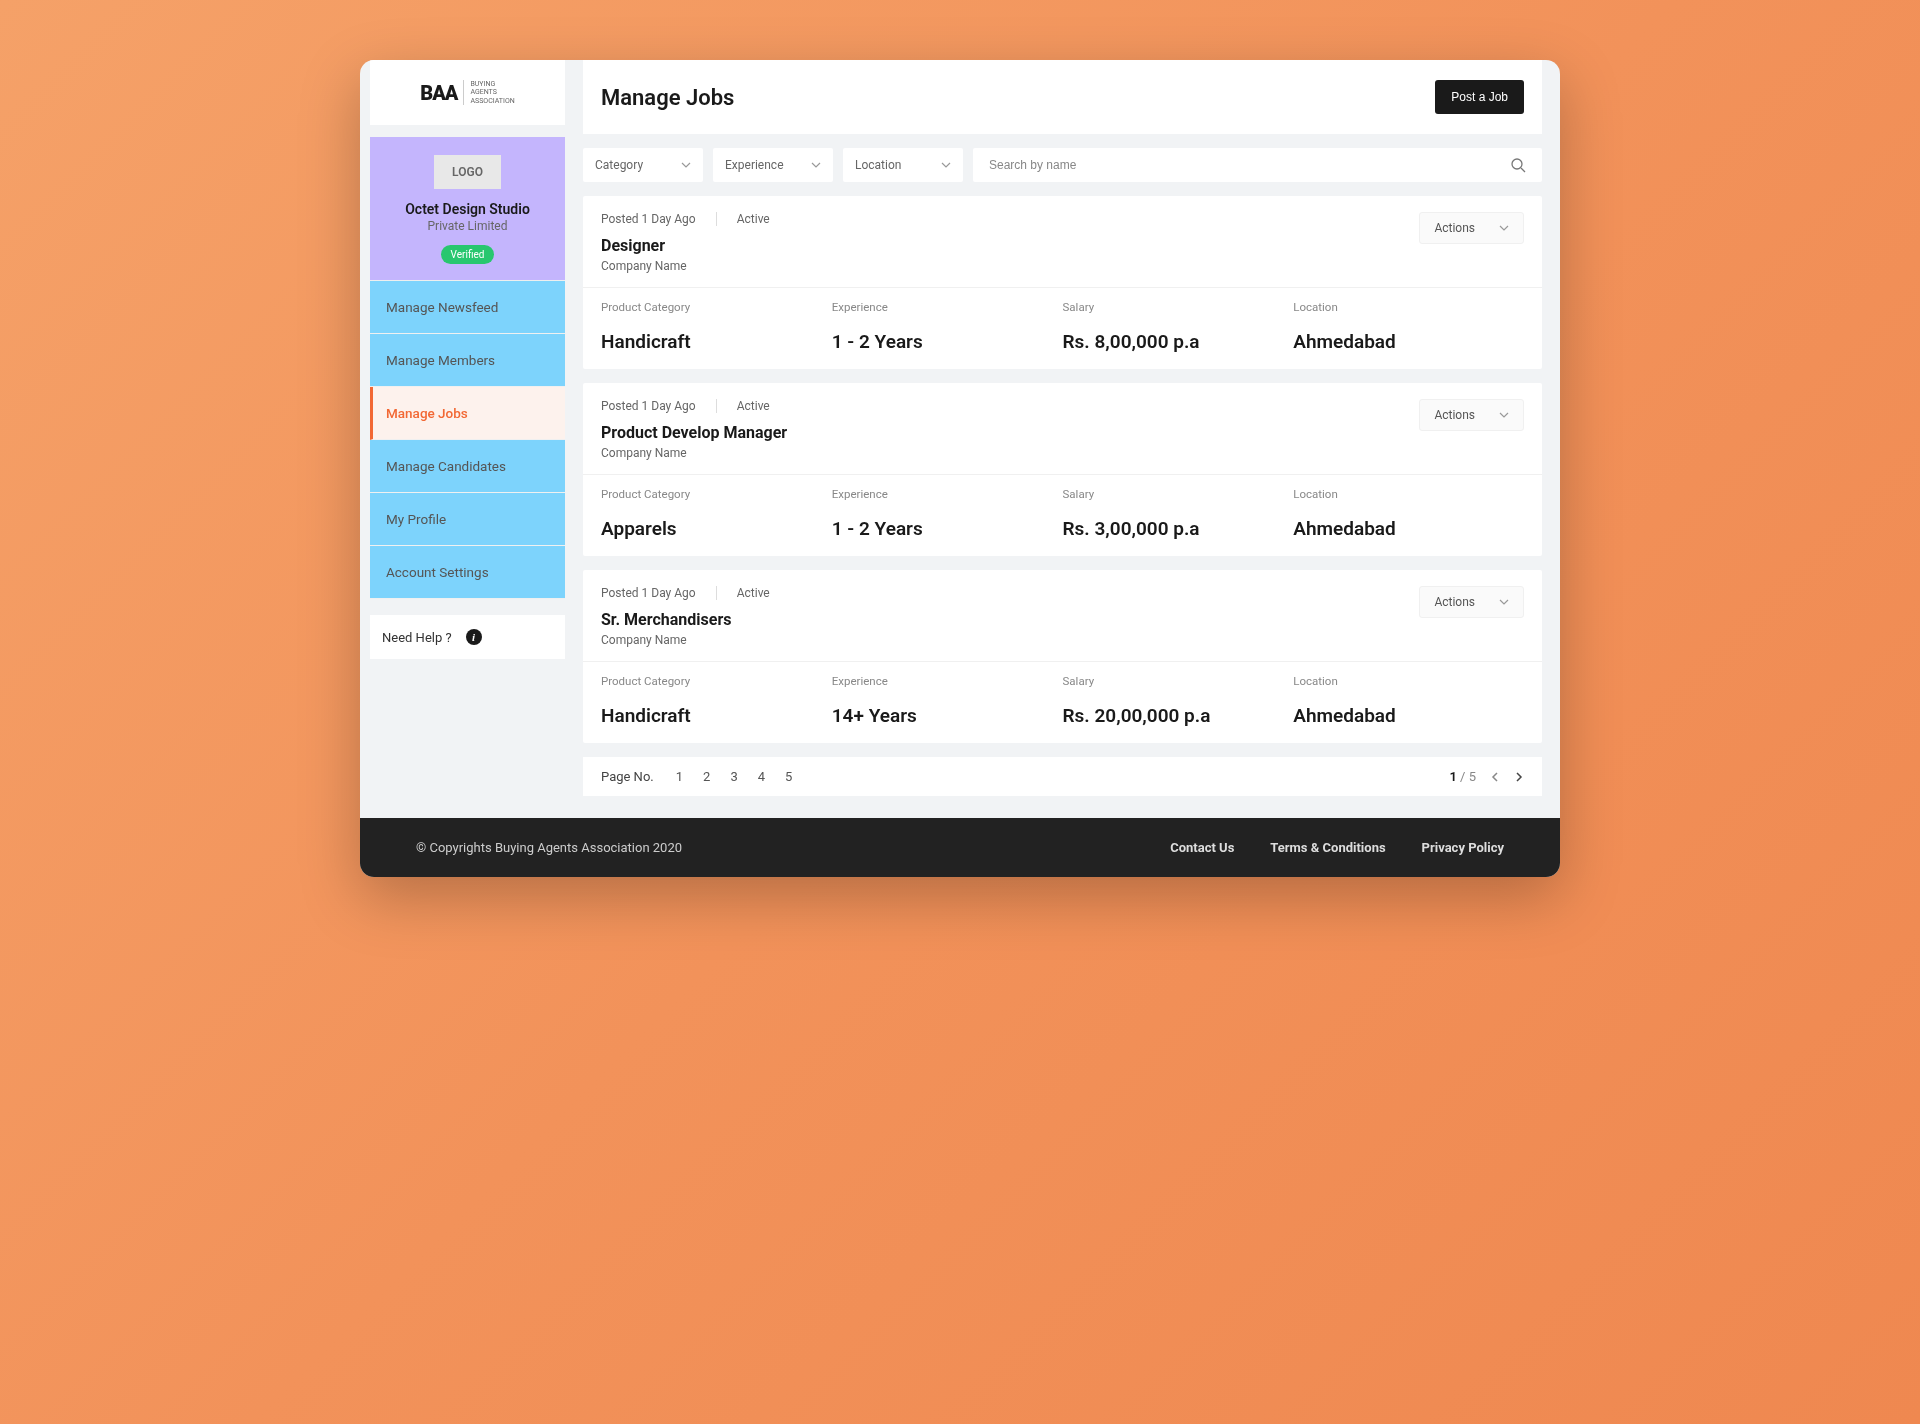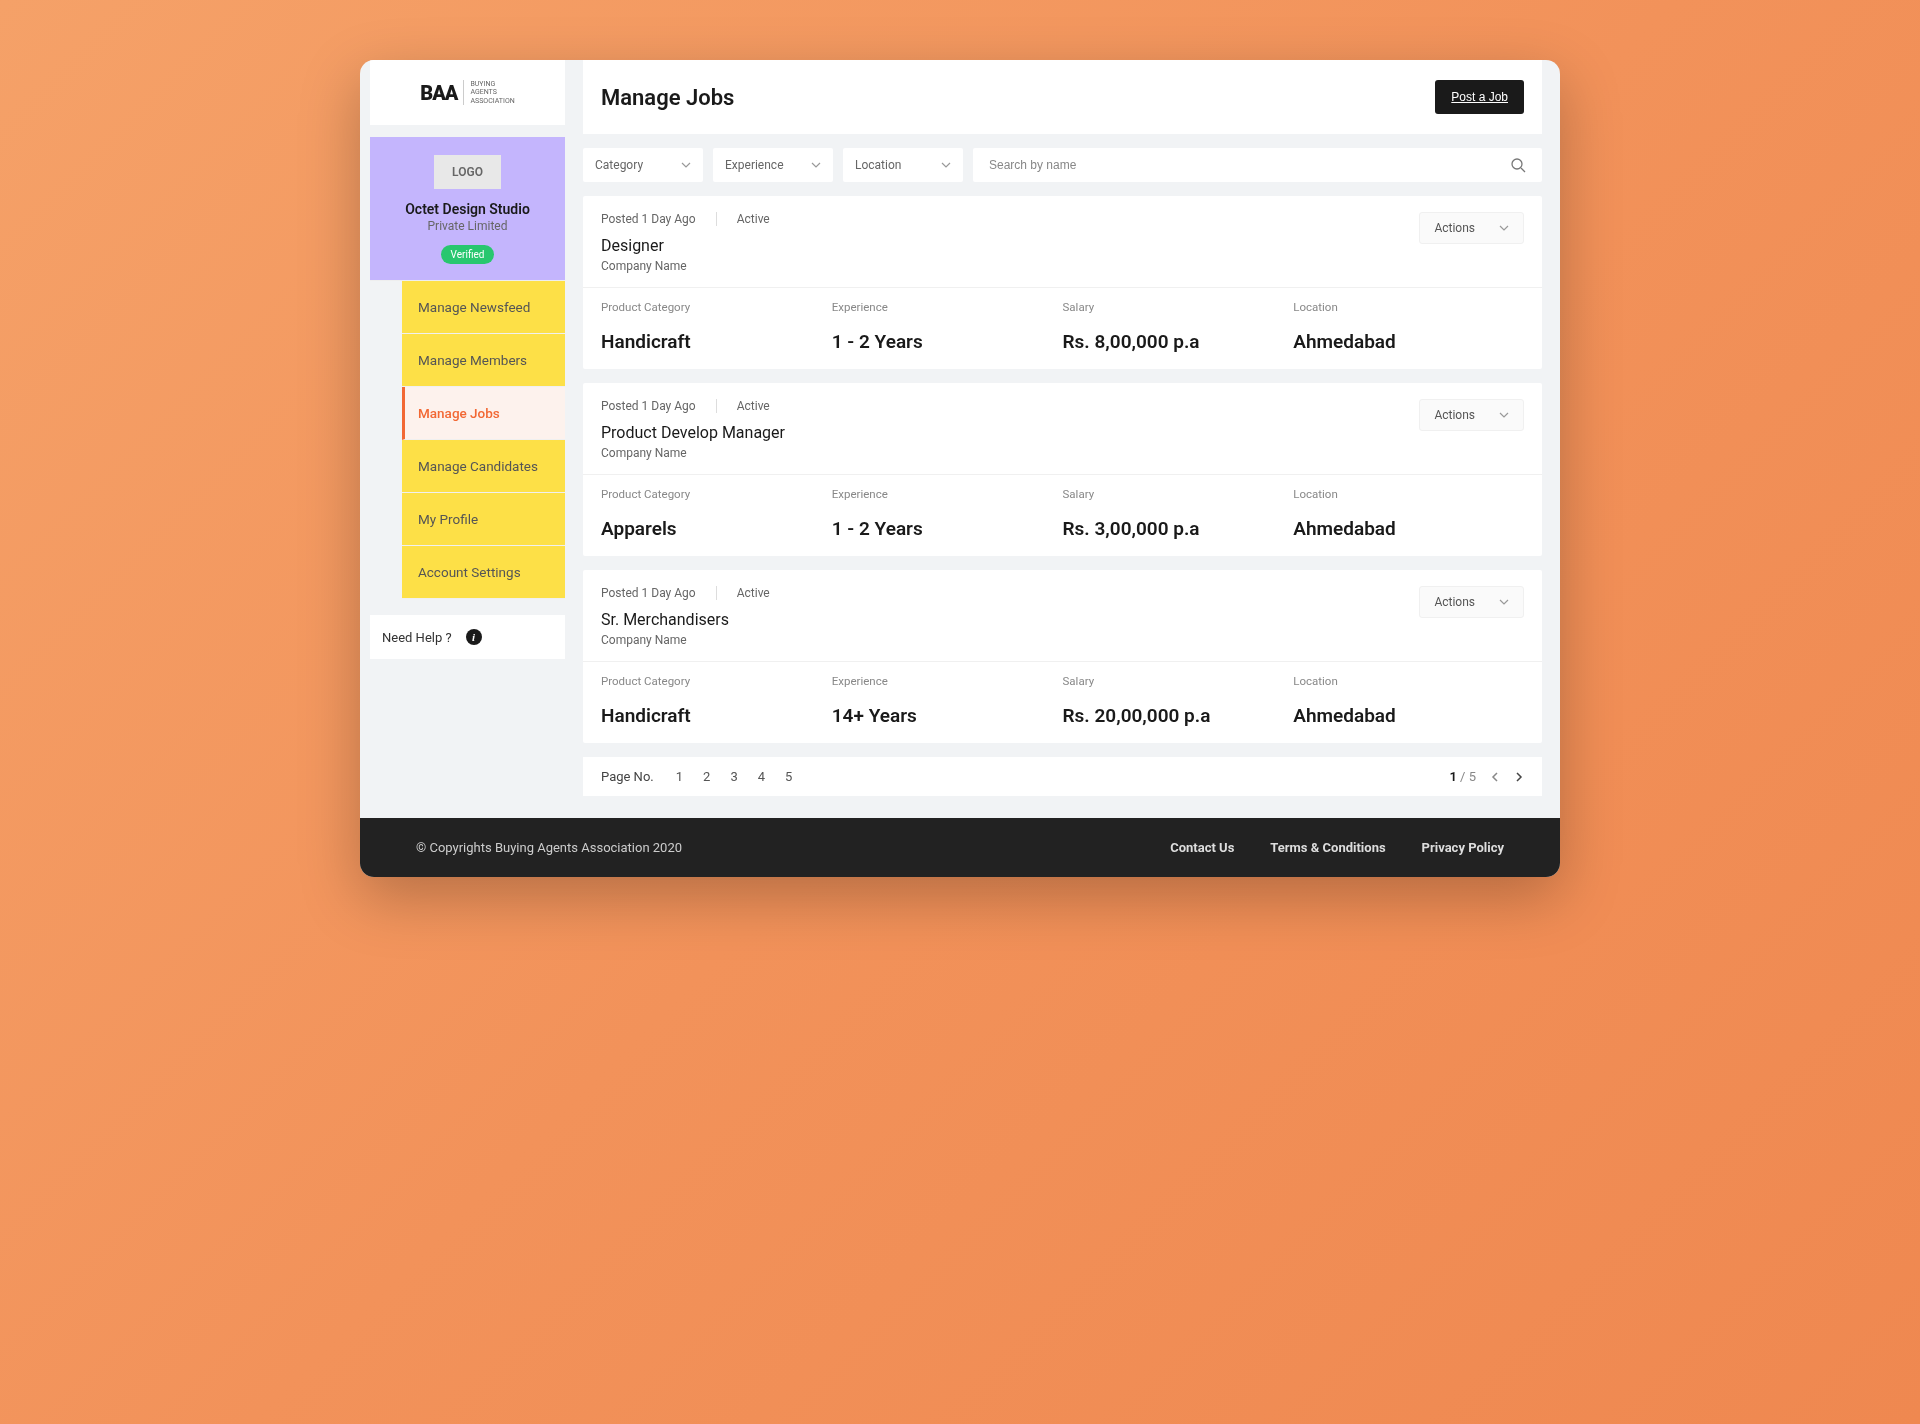--- a/index.html
+++ b/index.html
@@ -81,22 +81,21 @@
     }
     .verified-badge {
       background: #28c76f;
       color: #fff;
       font-size: 10px;
       padding: 4px 10px;
       border-radius: 12px;
       display: inline-block;
     }
     .nav-list {
-      background: #fde047;
-      margin-left: 32px;
+      background: #7dd3fc;
     }
     .nav-item {
       padding: 18px 16px;
       font-size: 13.5px;
       color: #555;
       border-bottom: 1px solid #f0f0f0;
       cursor: pointer;
     }
     .nav-item.active {
       color: #f26834;
@@ -148,21 +147,20 @@
       color: #1a1a1a;
     }
     .post-btn {
       background: #1a1a1a;
       color: #fff;
       border: none;
       padding: 10px 16px;
       font-size: 12px;
       border-radius: 3px;
       cursor: pointer;
-      text-decoration: underline;
     }
     .filters-row {
       display: flex;
       gap: 10px;
       margin-top: 14px;
     }
     .filter-dropdown {
       background: #fff;
       padding: 10px 12px;
       display: flex;
@@ -216,21 +214,21 @@
       margin-bottom: 10px;
       align-items: center;
     }
     .meta-divider {
       width: 1px;
       height: 14px;
       background: #ddd;
     }
     .job-title {
       font-size: 16px;
-      font-weight: 400;
+      font-weight: 700;
       color: #1a1a1a;
       margin-bottom: 4px;
     }
     .job-company {
       font-size: 12px;
       color: #666;
     }
     .actions-btn {
       background: #fafafa;
       border: 1px solid #f0f0f0;

